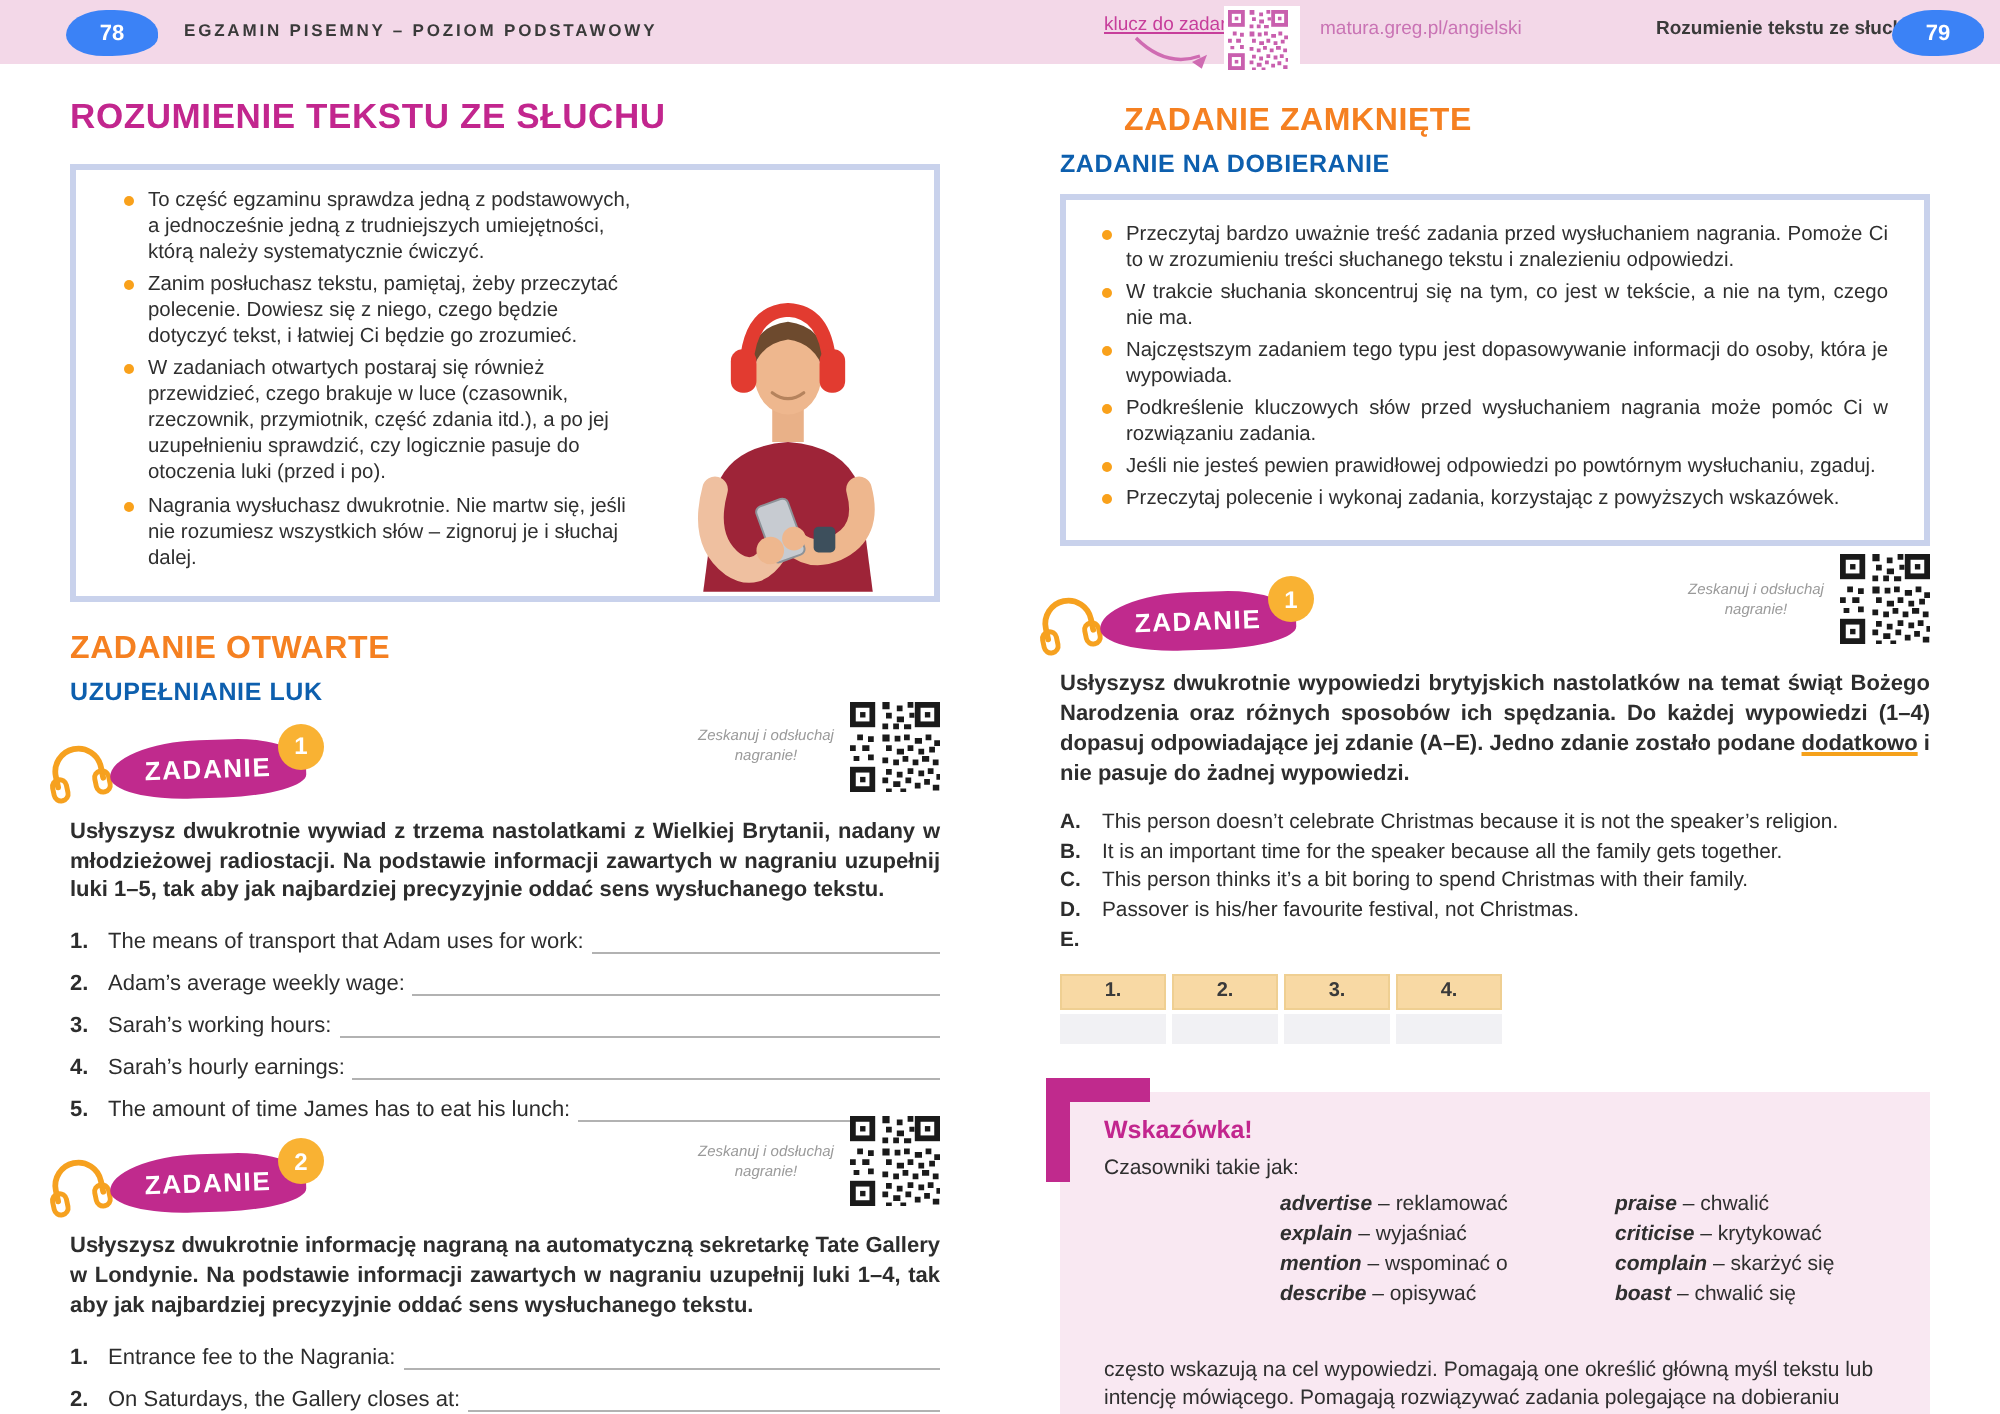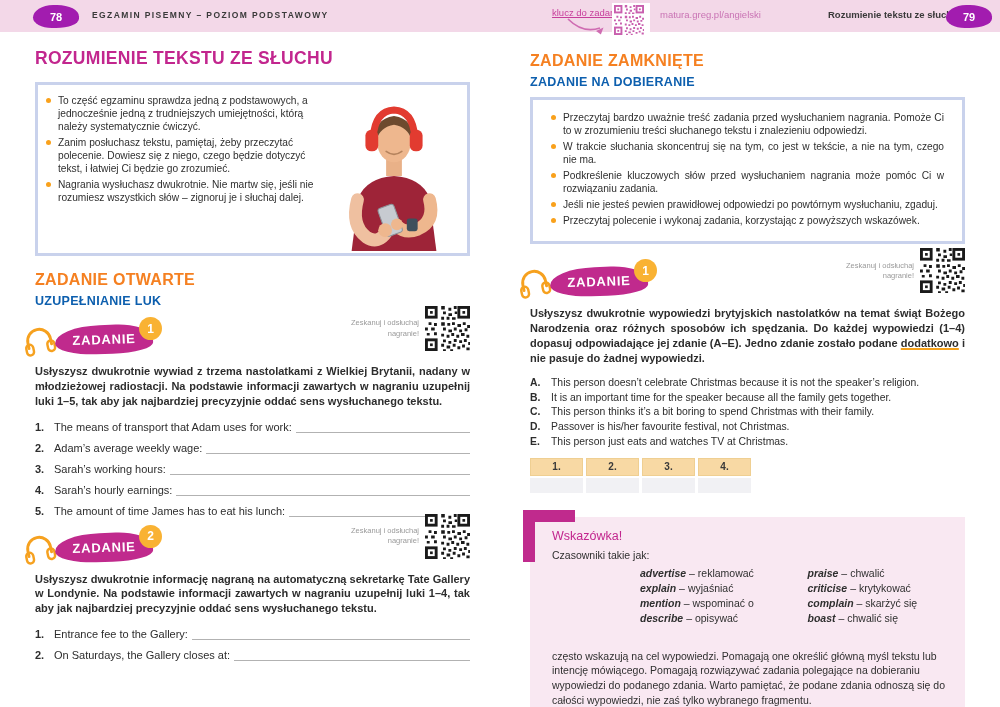--- a/index.html
+++ b/index.html
@@ -4,40 +4,40 @@
 <style>
   html,body{margin:0;padding:0;}
   body{
     width:1000px;height:707px;position:relative;overflow:hidden;
     background:#ffffff;color:#3b3b3b;
     font-family:"Liberation Sans", sans-serif;
   }
   
   .header{position:absolute;left:0;top:0;width:1000px;height:32px;background:#f3d8e8;}
   .page-badge{
-    position:absolute;top:5px;width:46px;height:23px;background:#a21caf;color:#fff;
+    position:absolute;top:5px;width:46px;height:23px;background:#3b82f6;color:#fff;
     font-weight:bold;font-size:11px;display:flex;align-items:center;justify-content:center;
     border-radius:48% 52% 55% 45% / 60% 55% 45% 50%;
   }
   .page-badge.left{left:33px;}
   .page-badge.right{left:946px;}
   .hdr-left{position:absolute;left:92px;top:10px;font-size:8.5px;font-weight:bold;letter-spacing:1.4px;color:#3a3a3a;}
   .hdr-link{position:absolute;left:552px;top:7px;color:#c73e9b;font-size:9.5px;text-decoration:underline;}
   .hdr-arrow{position:absolute;left:565px;top:16px;width:44px;height:20px;}
   .hdr-qr{position:absolute;left:612px;top:3px;width:34px;height:34px;background:#fff;padding:2px;color:#c95fae;}
   .hdr-site{position:absolute;left:660px;top:9px;color:#c973b4;font-size:9.5px;}
   .hdr-right{position:absolute;left:828px;top:9px;font-size:9.5px;font-weight:bold;color:#3a3a3a;}
   
   .lpage{position:absolute;left:35px;top:48px;width:435px;}
   .rpage{position:absolute;left:530px;top:46px;width:435px;}
   .page-title{color:#c2268e;font-size:17.5px;font-weight:bold;letter-spacing:.3px;margin:0 0 13px 0;}
   .h-orange{color:#f58021;font-size:16px;font-weight:bold;letter-spacing:.3px;margin:15px 0 5px 0;}
   .h-blue{color:#0d5fae;font-size:12.5px;font-weight:bold;letter-spacing:.3px;margin:0 0 8px 0;}
   
-  .advice-box{position:relative;border:3px solid #c9d2ec;background:#fff;padding:9px 12px 9px 8px;}
+  .advice-box{position:relative;border:3px solid #c9d2ec;background:#fff;padding:9px 12px 9px 24px;}
   .advice-box.withphoto{padding-right:150px;min-height:150px;}
   .bullets{list-style:none;margin:0;padding:0;font-size:10.2px;line-height:1.28;color:#2f2f2f;}
   .bullets li{display:flex;gap:7px;margin-bottom:3px;}
   .bullets .dot{width:5px;height:5px;border-radius:50%;background:#f9a11b;margin-top:4px;flex:none;}
   .bullets.justify li span.btxt{text-align:justify;}
   .bullets .bold{font-weight:normal;}
   .photo{position:absolute;right:4px;bottom:2px;width:138px;height:148px;}
   
   .task-header{position:relative;height:46px;margin:4px 0 2px 0;}
   .hp-icon{position:absolute;left:-14px;top:8px;width:36px;height:32px;transform:rotate(-12deg);}
@@ -45,41 +45,41 @@
     position:absolute;left:20px;top:9px;width:98px;height:29px;background:#c02a8d;color:#fff;
     display:flex;align-items:center;justify-content:center;font-weight:bold;font-size:13px;letter-spacing:.8px;
     border-radius:55% 45% 50% 50% / 70% 62% 42% 50%;transform:rotate(-2deg);
   }
   .task-num{
     position:absolute;left:104px;top:1px;width:23px;height:23px;border-radius:50%;
     background:#f9b233;color:#fff;font-weight:bold;font-size:12px;
     display:flex;align-items:center;justify-content:center;
   }
   .qr-block{position:absolute;right:0;top:-10px;display:flex;gap:6px;align-items:center;}
-  .qr-caption{width:72px;font-size:7.5px;color:#9a9a9a;text-align:right;line-height:1.35;}
+  .qr-caption{width:72px;font-size:7.5px;color:#9a9a9a;text-align:center;line-height:1.35;font-style:italic;}
   .qr{width:45px;height:45px;color:#1a1a1a;background:#fff;flex:none;}
   
   .instructions{font-size:11px;font-weight:bold;line-height:1.35;text-align:justify;color:#2d2d2d;margin:2px 0 10px 0;}
   .instructions .ul-orange{text-decoration:underline;text-decoration-color:#f5a11b;text-decoration-thickness:2px;}
   .blank-list{list-style:none;margin:0 0 4px 0;padding:0;}
   .blank-list li{display:flex;align-items:flex-end;font-size:11px;color:#2d2d2d;margin-bottom:7px;height:14px;}
   .blank-list .num{font-weight:bold;width:19px;flex:none;}
   .fill-line{flex:1;border-bottom:1px solid #b2b2b2;margin-left:4px;height:13px;}
   
   .options{list-style:none;margin:2px 0 8px 0;padding:0;font-size:10.4px;line-height:1.42;color:#2d2d2d;}
   .options li{display:flex;gap:6px;}
   .options .letter{font-weight:bold;width:15px;flex:none;}
   .answer-table{display:flex;gap:3px;margin:4px 0 16px 0;}
   .answer-col{width:53px;}
   .answer-col .head{background:#f8d9a4;border:1px solid #efcf92;height:16px;display:flex;align-items:center;justify-content:center;font-weight:bold;font-size:10px;color:#3a3a3a;}
   .answer-col .cell{background:#f1f1f4;height:15px;margin-top:2px;}
   
   .hint-box{position:relative;background:#f9e8f2;margin-top:24px;padding:12px 18px 13px 22px;}
   .hint-corner{position:absolute;left:-7px;top:-7px;width:40px;height:40px;border-left:12px solid #c02a8d;border-top:12px solid #c02a8d;}
-  .hint-title{color:#c2268e;font-weight:normal;font-size:12.5px;margin:0 0 6px 0;}
+  .hint-title{color:#c2268e;font-weight:bold;font-size:12.5px;margin:0 0 6px 0;}
   .hint-intro{font-size:10.5px;margin:0 0 6px 0;color:#2f2f2f;}
   .vocab{display:flex;margin:0 0 22px 88px;font-size:10.5px;color:#2f2f2f;}
   .vocab .col{width:142px;}
   .vocab .col + .col{margin-left:28px;}
   .vocab .row{margin-bottom:3px;}
   .vocab .term{font-weight:bold;font-style:italic;}
   .hint-outro{font-size:10.5px;line-height:1.4;color:#2f2f2f;}
 </style>
 </head>
 <body>
@@ -126,20 +126,24 @@
 
   <div class="advice-box withphoto">
     <ul class="bullets">
       <li>
           <span class="dot"></span>
           <span class="btxt">To część egzaminu sprawdza jedną z podstawowych, a jednocześnie jedną z trudniejszych umiejętności, którą należy systematycznie ćwiczyć.</span>
         </li>
       <li>
           <span class="dot"></span>
           <span class="btxt">Zanim posłuchasz tekstu, pamiętaj, żeby przeczytać polecenie. Dowiesz się z niego, czego będzie dotyczyć tekst, i łatwiej Ci będzie go zrozumieć.</span>
+        </li>
+      <li>
+          <span class="dot"></span>
+          <span class="btxt">W zadaniach otwartych postaraj się również przewidzieć, czego brakuje w luce (czasownik, rzeczownik, przymiotnik, część zdania itd.), a po jej uzupełnieniu sprawdzić, czy logicznie pasuje do otoczenia luki (przed i po).</span>
         </li>
       <li>
           <span class="dot"></span>
           <span class="btxt">Nagrania wysłuchasz dwukrotnie. Nie martw się, jeśli nie rozumiesz wszystkich słów – zignoruj je i słuchaj dalej.</span>
         </li>
     </ul>
     <svg class="photo" viewBox="0 0 140 150">
       <path d="M34 96 Q42 76 70 74 Q98 76 106 96 L113 150 H27 Z" fill="#9e2438"></path>
       <path d="M33 98 Q26 124 42 136 Q54 144 63 130" stroke="#efc0a0" stroke-width="13" fill="none" stroke-linecap="round"></path>
       <path d="M106 98 Q112 120 94 128 Q82 133 73 125" stroke="#eeb78e" stroke-width="13" fill="none" stroke-linecap="round"></path>
@@ -214,45 +218,49 @@
       <div class="qr-caption">Zeskanuj i odsłuchaj nagranie!</div>
       <svg class="qr" viewBox="0 0 25 25">
           <use href="#qr-shape"></use>
         </svg>
     </div>
   </div>
   <p class="instructions">Usłyszysz dwukrotnie informację nagraną na automatyczną sekretarkę Tate Gallery w Londynie. Na podstawie informacji zawartych w nagraniu uzupełnij luki 1–4, tak aby jak najbardziej precyzyjnie oddać sens wysłuchanego tekstu.</p>
   <ul class="blank-list">
     <li>
         <span class="num">1.</span>
-        <span>Entrance fee to the Gallery:</span>
+        <span>Entrance fee to the Nagrania:</span>
         <span class="fill-line"></span>
       </li>
     <li>
         <span class="num">2.</span>
         <span>On Saturdays, the Gallery closes at:</span>
         <span class="fill-line"></span>
       </li>
 
   </ul>
 </div>
 
 <div class="rpage">
-  <h2 class="h-orange" style="margin-top:6px;">ZADANIE ZAMKNIĘTE</h2>
+  <h2 class="h-orange" style="margin-top:6px;margin-left:32px;">ZADANIE ZAMKNIĘTE</h2>
   <h3 class="h-blue">ZADANIE NA DOBIERANIE</h3>
 
   <div class="advice-box" style="padding:11px 18px;">
     <ul class="bullets justify">
       <li>
           <span class="dot"></span>
           <span class="btxt">Przeczytaj bardzo uważnie treść zadania przed wysłuchaniem nagrania. Pomoże Ci to w zrozumieniu treści słuchanego tekstu i znalezieniu odpowiedzi.</span>
         </li>
       <li>
           <span class="dot"></span>
           <span class="btxt">W trakcie słuchania skoncentruj się na tym, co jest w tekście, a nie na tym, czego nie ma.</span>
+        </li>
+      <li>
+          <span class="dot"></span>
+          <span class="btxt">Najczęstszym zadaniem tego typu jest dopasowywanie informacji do osoby, która je wypowiada.</span>
         </li>
       <li>
           <span class="dot"></span>
           <span class="btxt">Podkreślenie kluczowych słów przed wysłuchaniem nagrania może pomóc Ci w rozwiązaniu zadania.</span>
         </li>
       <li>
           <span class="dot"></span>
           <span class="btxt">Jeśli nie jesteś pewien prawidłowej odpowiedzi po powtórnym wysłuchaniu, zgaduj.</span>
         </li>
       <li>
@@ -289,21 +297,20 @@
     <li>
         <span class="letter">C.</span>
         <span>This person thinks it’s a bit boring to spend Christmas with their family.</span>
       </li>
     <li>
         <span class="letter">D.</span>
         <span>Passover is his/her favourite festival, not Christmas.</span>
       </li>
     <li>
         <span class="letter">E.</span>
-        <span>This person just eats and watches TV at Christmas.</span>
       </li>
   </ul>
 
   <div class="answer-table">
     <div class="answer-col">
         <div class="head">1.</div>
         <div class="cell"></div>
       </div>
     <div class="answer-col">
         <div class="head">2.</div>

